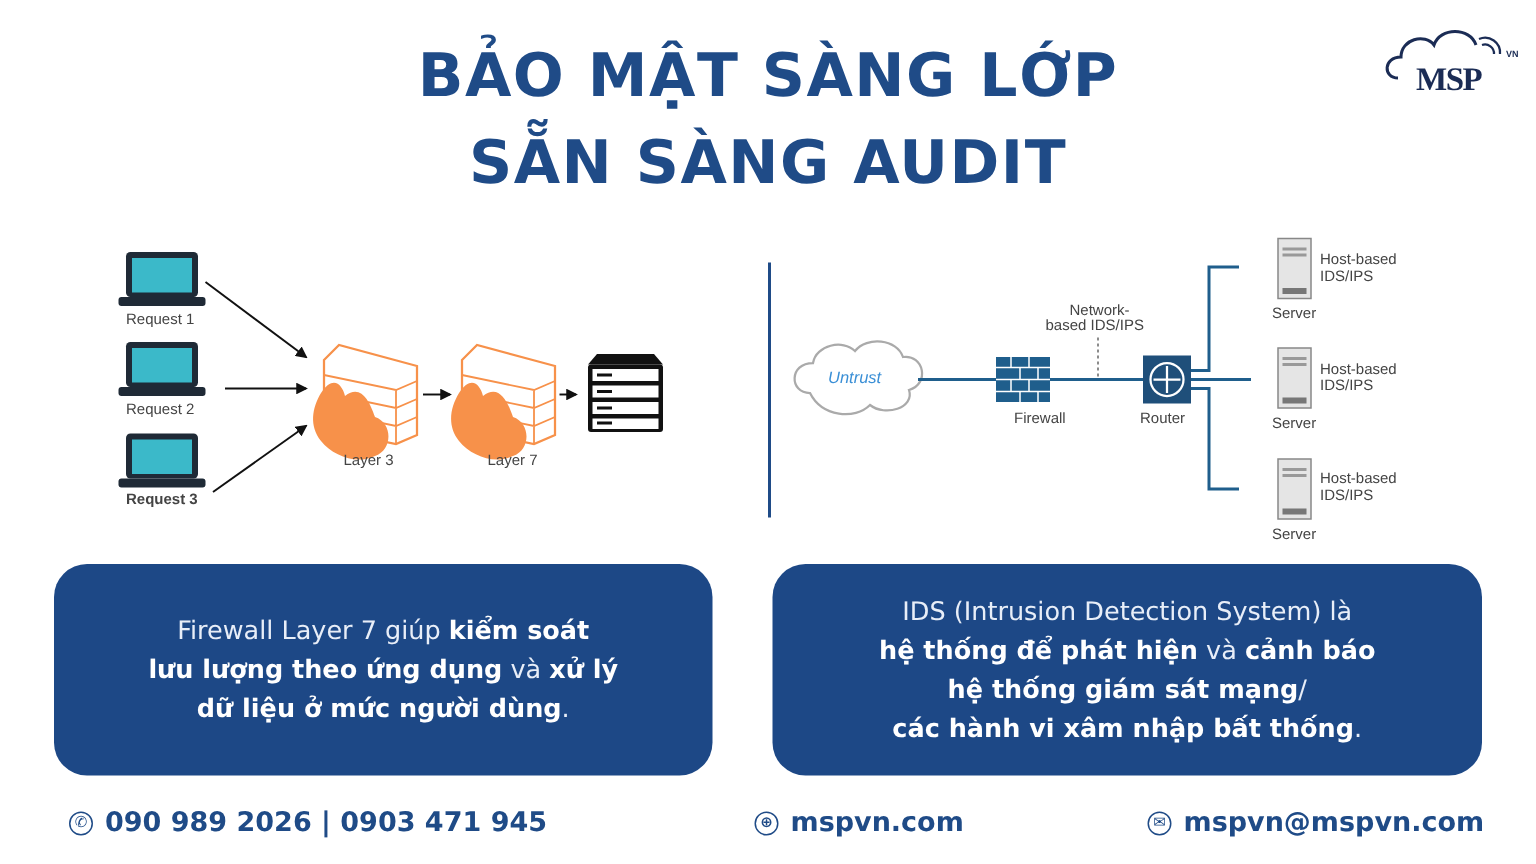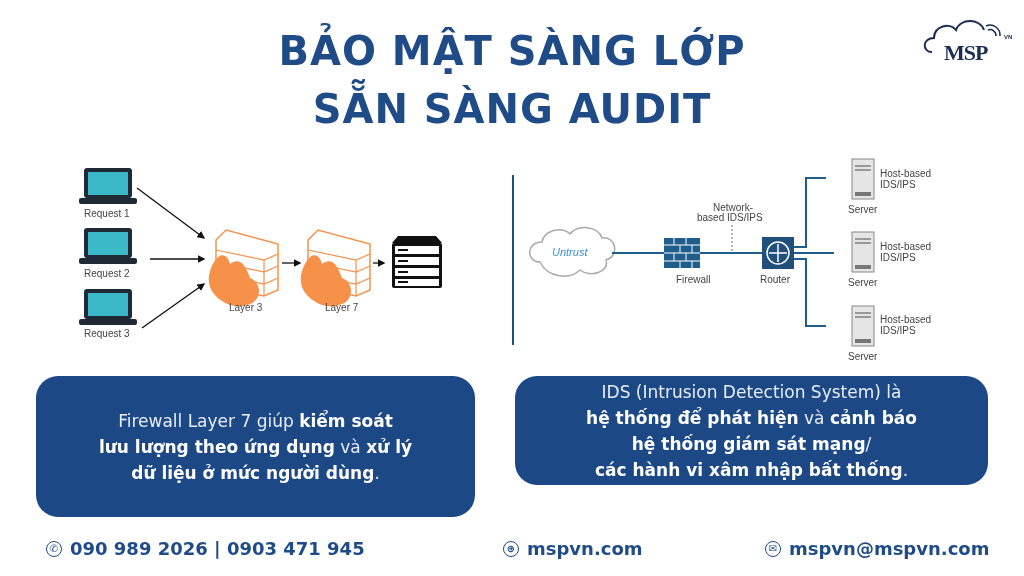--- a/index.html
+++ b/index.html
@@ -10,21 +10,21 @@
   .logo { position:absolute; left:914px; top:12px; width:100px; height:56px; }
   .logo-text { position:absolute; left:30px; top:28px; font-family:"Liberation Serif", serif; font-weight:bold; font-size:22px; color:#1b2c55; letter-spacing:-1px; }
   .logo-vn { position:absolute; left:90px; top:22px; font-size:6px; font-weight:bold; color:#1b2c55; }
   .diagram { position:absolute; }
   .lbl { position:absolute; font-size:10px; color:#444; white-space:nowrap; }
   .divider { position:absolute; left:512px; top:175px; width:2px; height:170px; background:#1f4b87; }
   .box { position:absolute; background:#1d4886; border-radius:22px; color:#fff; text-align:center; font-family:"DejaVu Sans", sans-serif; font-size:17px; line-height:26px; display:flex; flex-direction:column; justify-content:center; }
   .box b { font-weight:bold; }
   .box .thin { font-weight:normal; color:#e8eef8; }
   .box1 { left:36px; top:376px; width:439px; height:141px; }
-  .box2 { left:515px; top:376px; width:473px; height:109px; }
+  .box2 { left:515px; top:376px; width:473px; height:141px; }
   .footer { position:absolute; top:538px; font-family:"DejaVu Sans", sans-serif; font-weight:bold; font-size:18px; color:#1f4b87; display:flex; align-items:center; gap:8px; }
   .ficon { width:16px; height:16px; border:1.5px solid #1f4b87; border-radius:50%; display:inline-flex; align-items:center; justify-content:center; font-size:10px; box-sizing:border-box; }
 </style>
 </head>
 <body>
 
 <div class="title t1">BẢO MẬT SÀNG LỚP</div>
 <div class="title t2">SẴN SÀNG AUDIT</div>
 
 <div class="logo">
@@ -86,21 +86,21 @@
       <rect x="395" y="268" width="44" height="8" fill="#fff"></rect>
         <rect x="395" y="279" width="44" height="7" fill="#fff"></rect>
       <rect x="398" y="249" width="10" height="2" fill="#111"></rect>
         <rect x="398" y="260" width="10" height="2" fill="#111"></rect>
       <rect x="398" y="271" width="10" height="2" fill="#111"></rect>
         <rect x="398" y="281" width="10" height="2" fill="#111"></rect>
     </g>
   </svg>
   <span class="lbl" style="left:84px;top:208px;">Request 1</span>
   <span class="lbl" style="left:84px;top:268px;">Request 2</span>
-  <span class="lbl" style="left:84px;top:328px;">Request 3</span>
+  <span class="lbl" style="left:84px;top:328px;font-weight:bold;">Request 3</span>
   <span class="lbl" style="left:229px;top:302px;">Layer 3</span>
   <span class="lbl" style="left:325px;top:302px;">Layer 7</span>
 </div>
 
 <div class="divider"></div>
 
 <div class="diagram" style="left:514px;top:0;width:510px;height:370px;">
   <svg width="510" height="370" style="position:absolute;left:0;top:0">
 
     <path d="M26 262 C12 262 12 242 28 242 C30 230 48 226 56 234 C64 224 84 226 88 238 C102 236 106 256 92 260 C96 272 76 278 66 270 C56 280 34 278 26 262 Z" fill="#fff" stroke="#aaa" stroke-width="1.5"></path>

